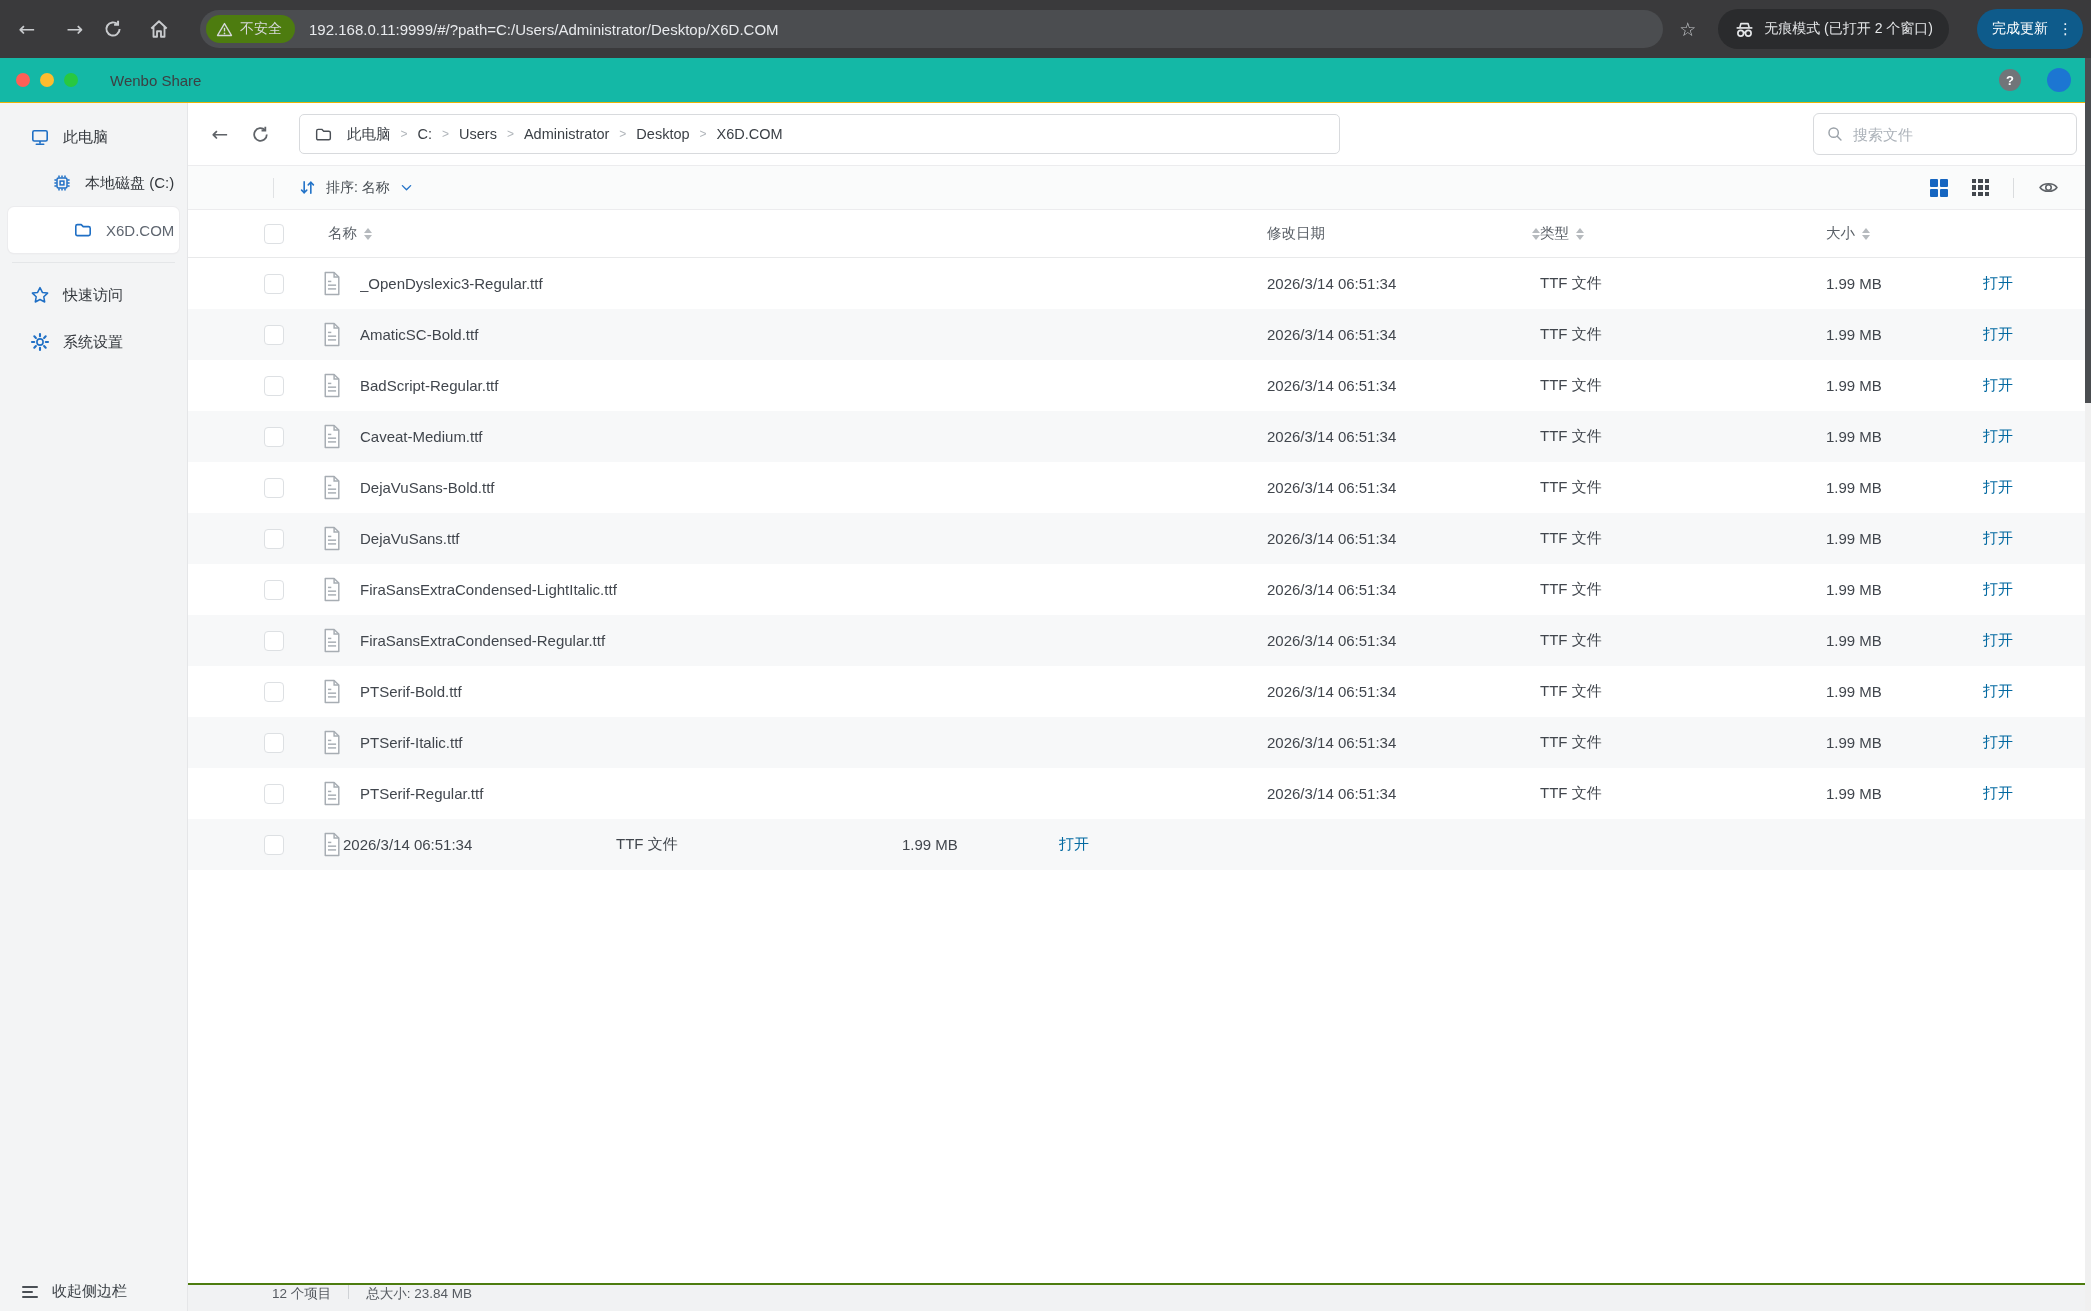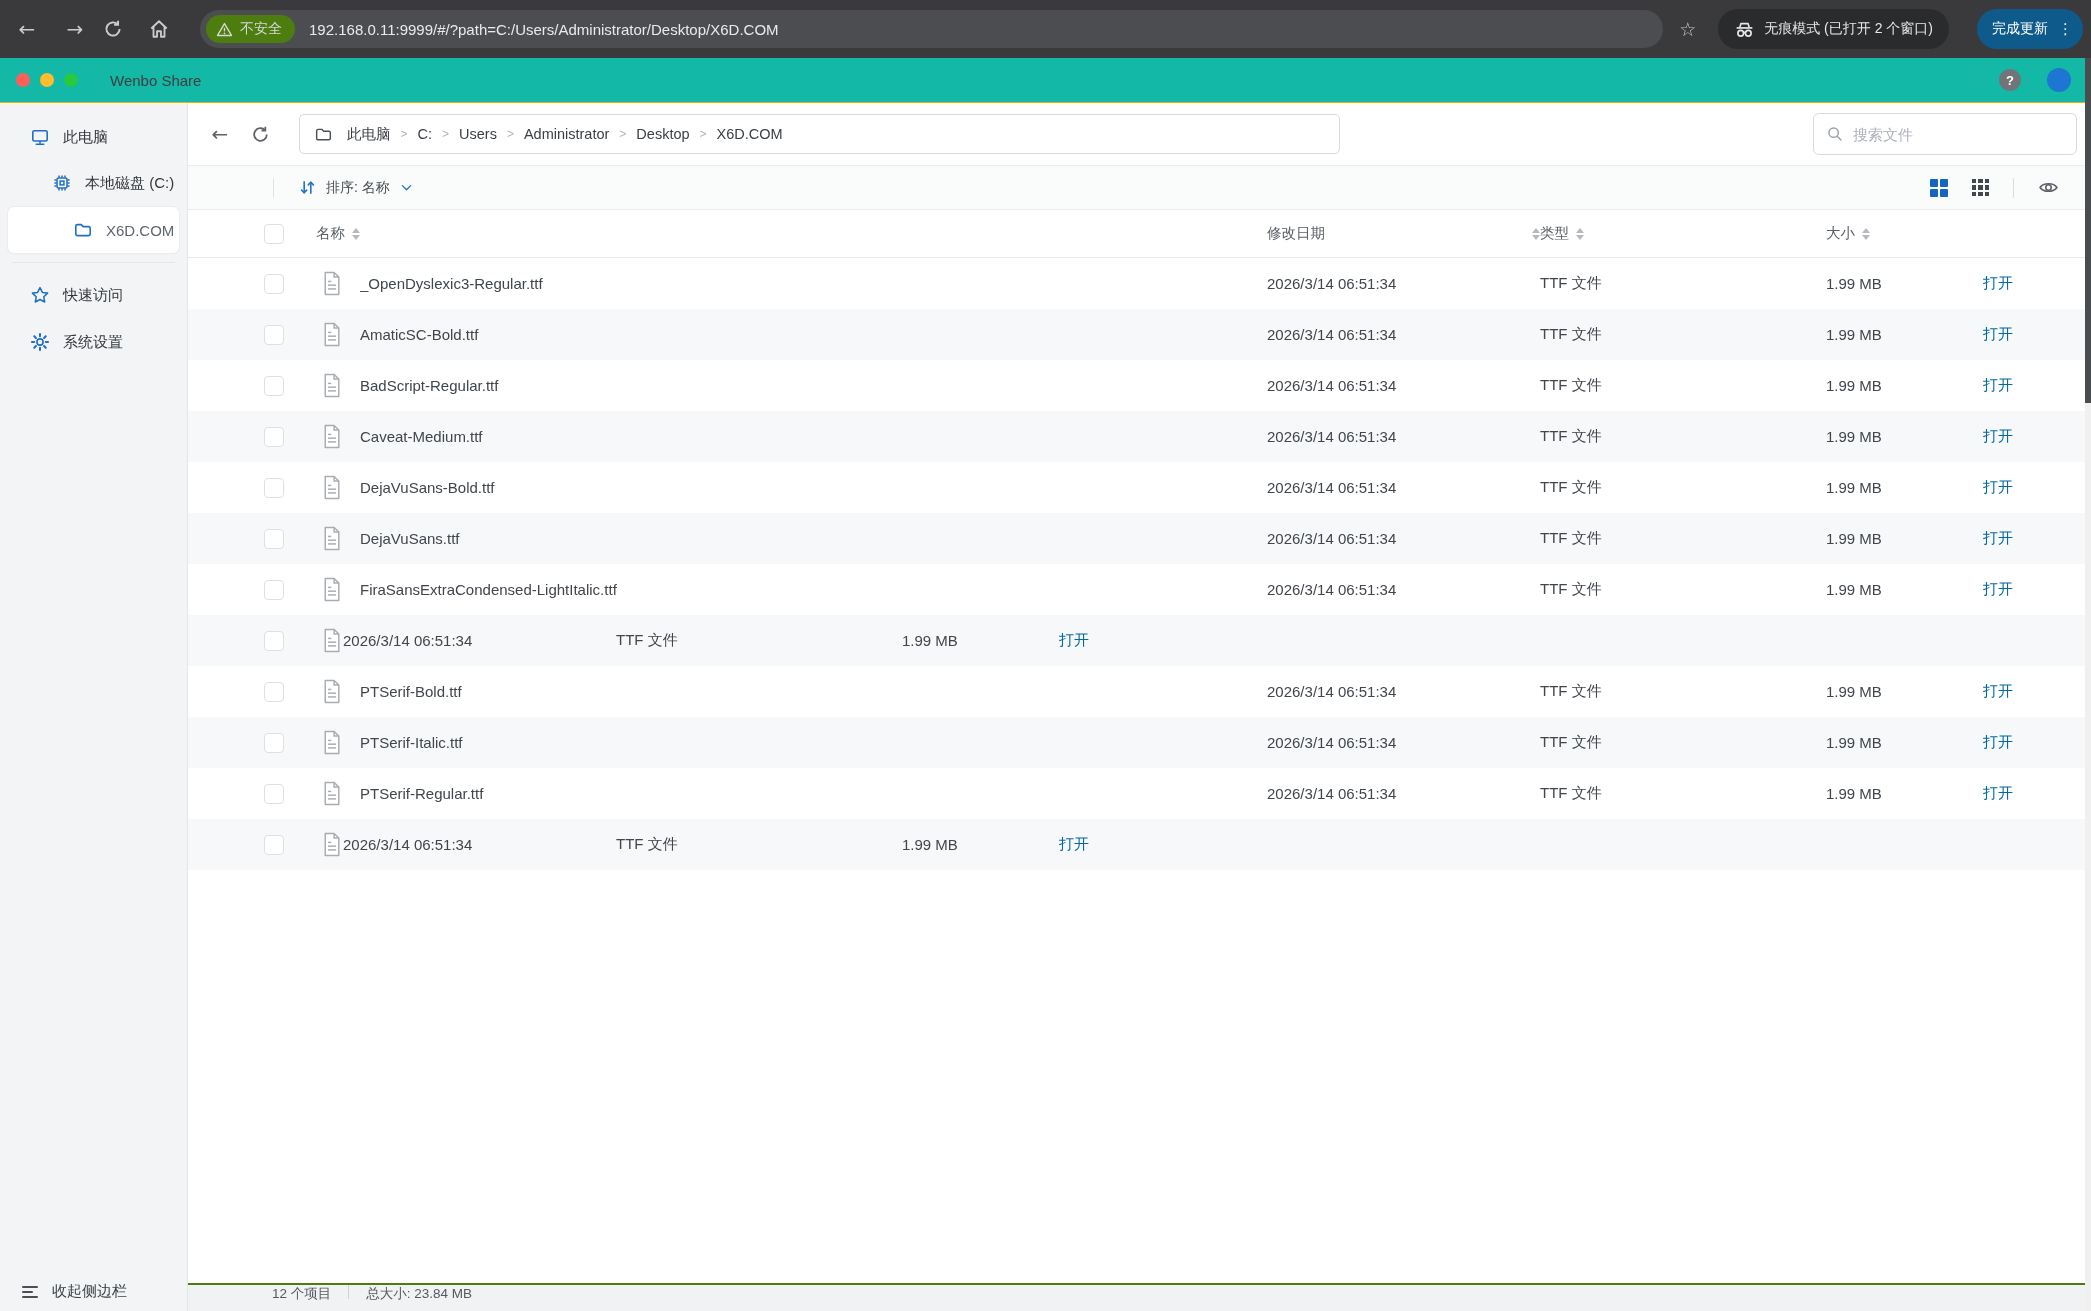--- a/index.html
+++ b/index.html
@@ -72,21 +72,21 @@
   .grid2 { display:grid; grid-template-columns:8px 8px; grid-gap:2px; }
   .grid2 b { width:8px; height:8px; background:#1565c0; border-radius:1px; }
   .grid3 { display:grid; grid-template-columns:4.5px 4.5px 4.5px; grid-gap:1.8px; }
   .grid3 b { width:4.5px; height:4.5px; background:#43484e; }
   .view-vdiv { width:1px; height:20px; background:#dadcde; }
 
   
   .thead { height:48px; display:flex; align-items:center; border-bottom:1px solid #e8e9ea; flex:none; font-size:14.5px; color:#595f66; }
   .cb { width:20px; height:20px; border:1.5px solid #dde0e3; border-radius:4px; background:#fff; flex:none; margin-left:76px; }
   .hcell { display:flex; align-items:center; gap:7px; }
-  .h-name { margin-left:32px; flex:1; min-width:0; }
+  .h-name { margin-left:44px; flex:1; min-width:0; }
   .h-date { width:273px; flex:none;justify-content:space-between; }
   .h-type { width:286px; flex:none; }
   .h-size { width:157px; flex:none; }
   .h-pad  { width:108px; flex:none; }
   .sort-arrows { display:inline-flex; flex-direction:column; gap:2px; }
   .sort-arrows i { display:block; width:0; height:0; border-left:4.5px solid transparent; border-right:4.5px solid transparent; }
   .sort-arrows i.up   { border-bottom:5px solid #b6babe; }
   .sort-arrows i.down { border-top:5px solid #b6babe; }
 
   .tbody { flex:none; }
@@ -485,20 +485,21 @@
     <span class="cb"></span>
     <span class="ficon">
       <svg width="21" height="25" viewBox="0 0 20 24">
                 <path d="M4 1.5 H12.5 L17 5.8 V22.5 H4 Z" fill="#fff" stroke="#a7adb3" stroke-width="1.4" stroke-linejoin="round"></path>
                 <path d="M12.5 1.5 V5.8 H17" fill="none" stroke="#a7adb3" stroke-width="1.4"></path>
                 <line x1="6.6" y1="10" x2="9.8" y2="10" stroke="#a7adb3" stroke-width="1.4"></line>
                 <line x1="6.6" y1="13.6" x2="14.4" y2="13.6" stroke="#a7adb3" stroke-width="1.4"></line>
                 <line x1="6.6" y1="17.2" x2="14.4" y2="17.2" stroke="#a7adb3" stroke-width="1.4"></line>
               </svg>
     </span>
+    <span class="c-name">FiraSansExtraCondensed-Regular.ttf</span>
     <span class="c-date">2026/3/14 06:51:34</span>
     <span class="c-type">TTF 文件</span>
     <span class="c-size">1.99 MB</span>
     <span class="c-act">打开</span>
   </div>
 
   <div class="trow">
     <span class="cb"></span>
     <span class="ficon">
       <svg width="21" height="25" viewBox="0 0 20 24">

